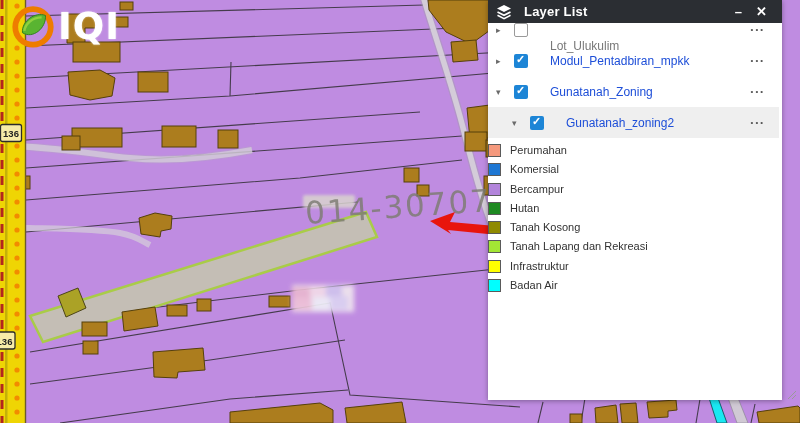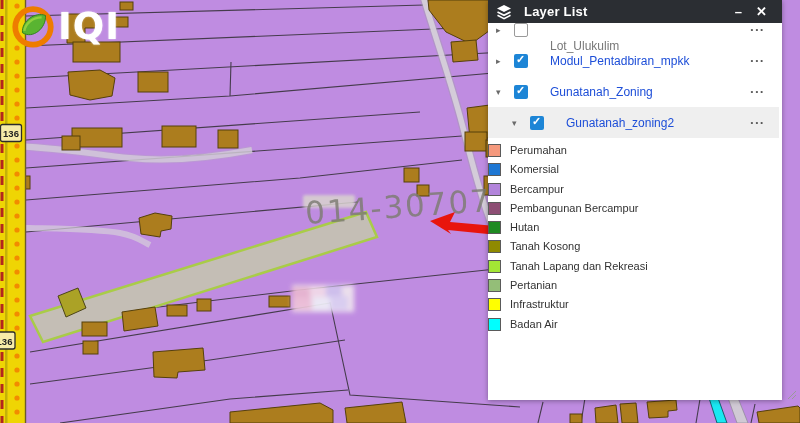--- a/index.html
+++ b/index.html
@@ -265,38 +265,30 @@
         </div>
         <div class="legend-row">
           <span class="swatch" style="background: rgb(30, 119, 211);"></span>
           <span class="legend-label">Komersial</span>
         </div>
         <div class="legend-row">
           <span class="swatch" style="background: rgb(178, 132, 219);"></span>
           <span class="legend-label">Bercampur</span>
         </div>
         <div class="legend-row">
-          <span class="swatch" style="background: rgb(141, 78, 116);"></span>
-          <span class="legend-label">Pembangunan Bercampur</span>
-        </div>
-        <div class="legend-row">
           <span class="swatch" style="background: rgb(30, 138, 34);"></span>
           <span class="legend-label">Hutan</span>
         </div>
         <div class="legend-row">
           <span class="swatch" style="background: rgb(143, 138, 0);"></span>
           <span class="legend-label">Tanah Kosong</span>
         </div>
         <div class="legend-row">
           <span class="swatch" style="background: rgb(163, 230, 53);"></span>
           <span class="legend-label">Tanah Lapang dan Rekreasi</span>
-        </div>
-        <div class="legend-row">
-          <span class="swatch" style="background: rgb(148, 190, 120);"></span>
-          <span class="legend-label">Pertanian</span>
         </div>
         <div class="legend-row">
           <span class="swatch" style="background: rgb(255, 255, 0);"></span>
           <span class="legend-label">Infrastruktur</span>
         </div>
         <div class="legend-row">
           <span class="swatch" style="background: rgb(0, 255, 255);"></span>
           <span class="legend-label">Badan Air</span>
         </div>
       </div>

